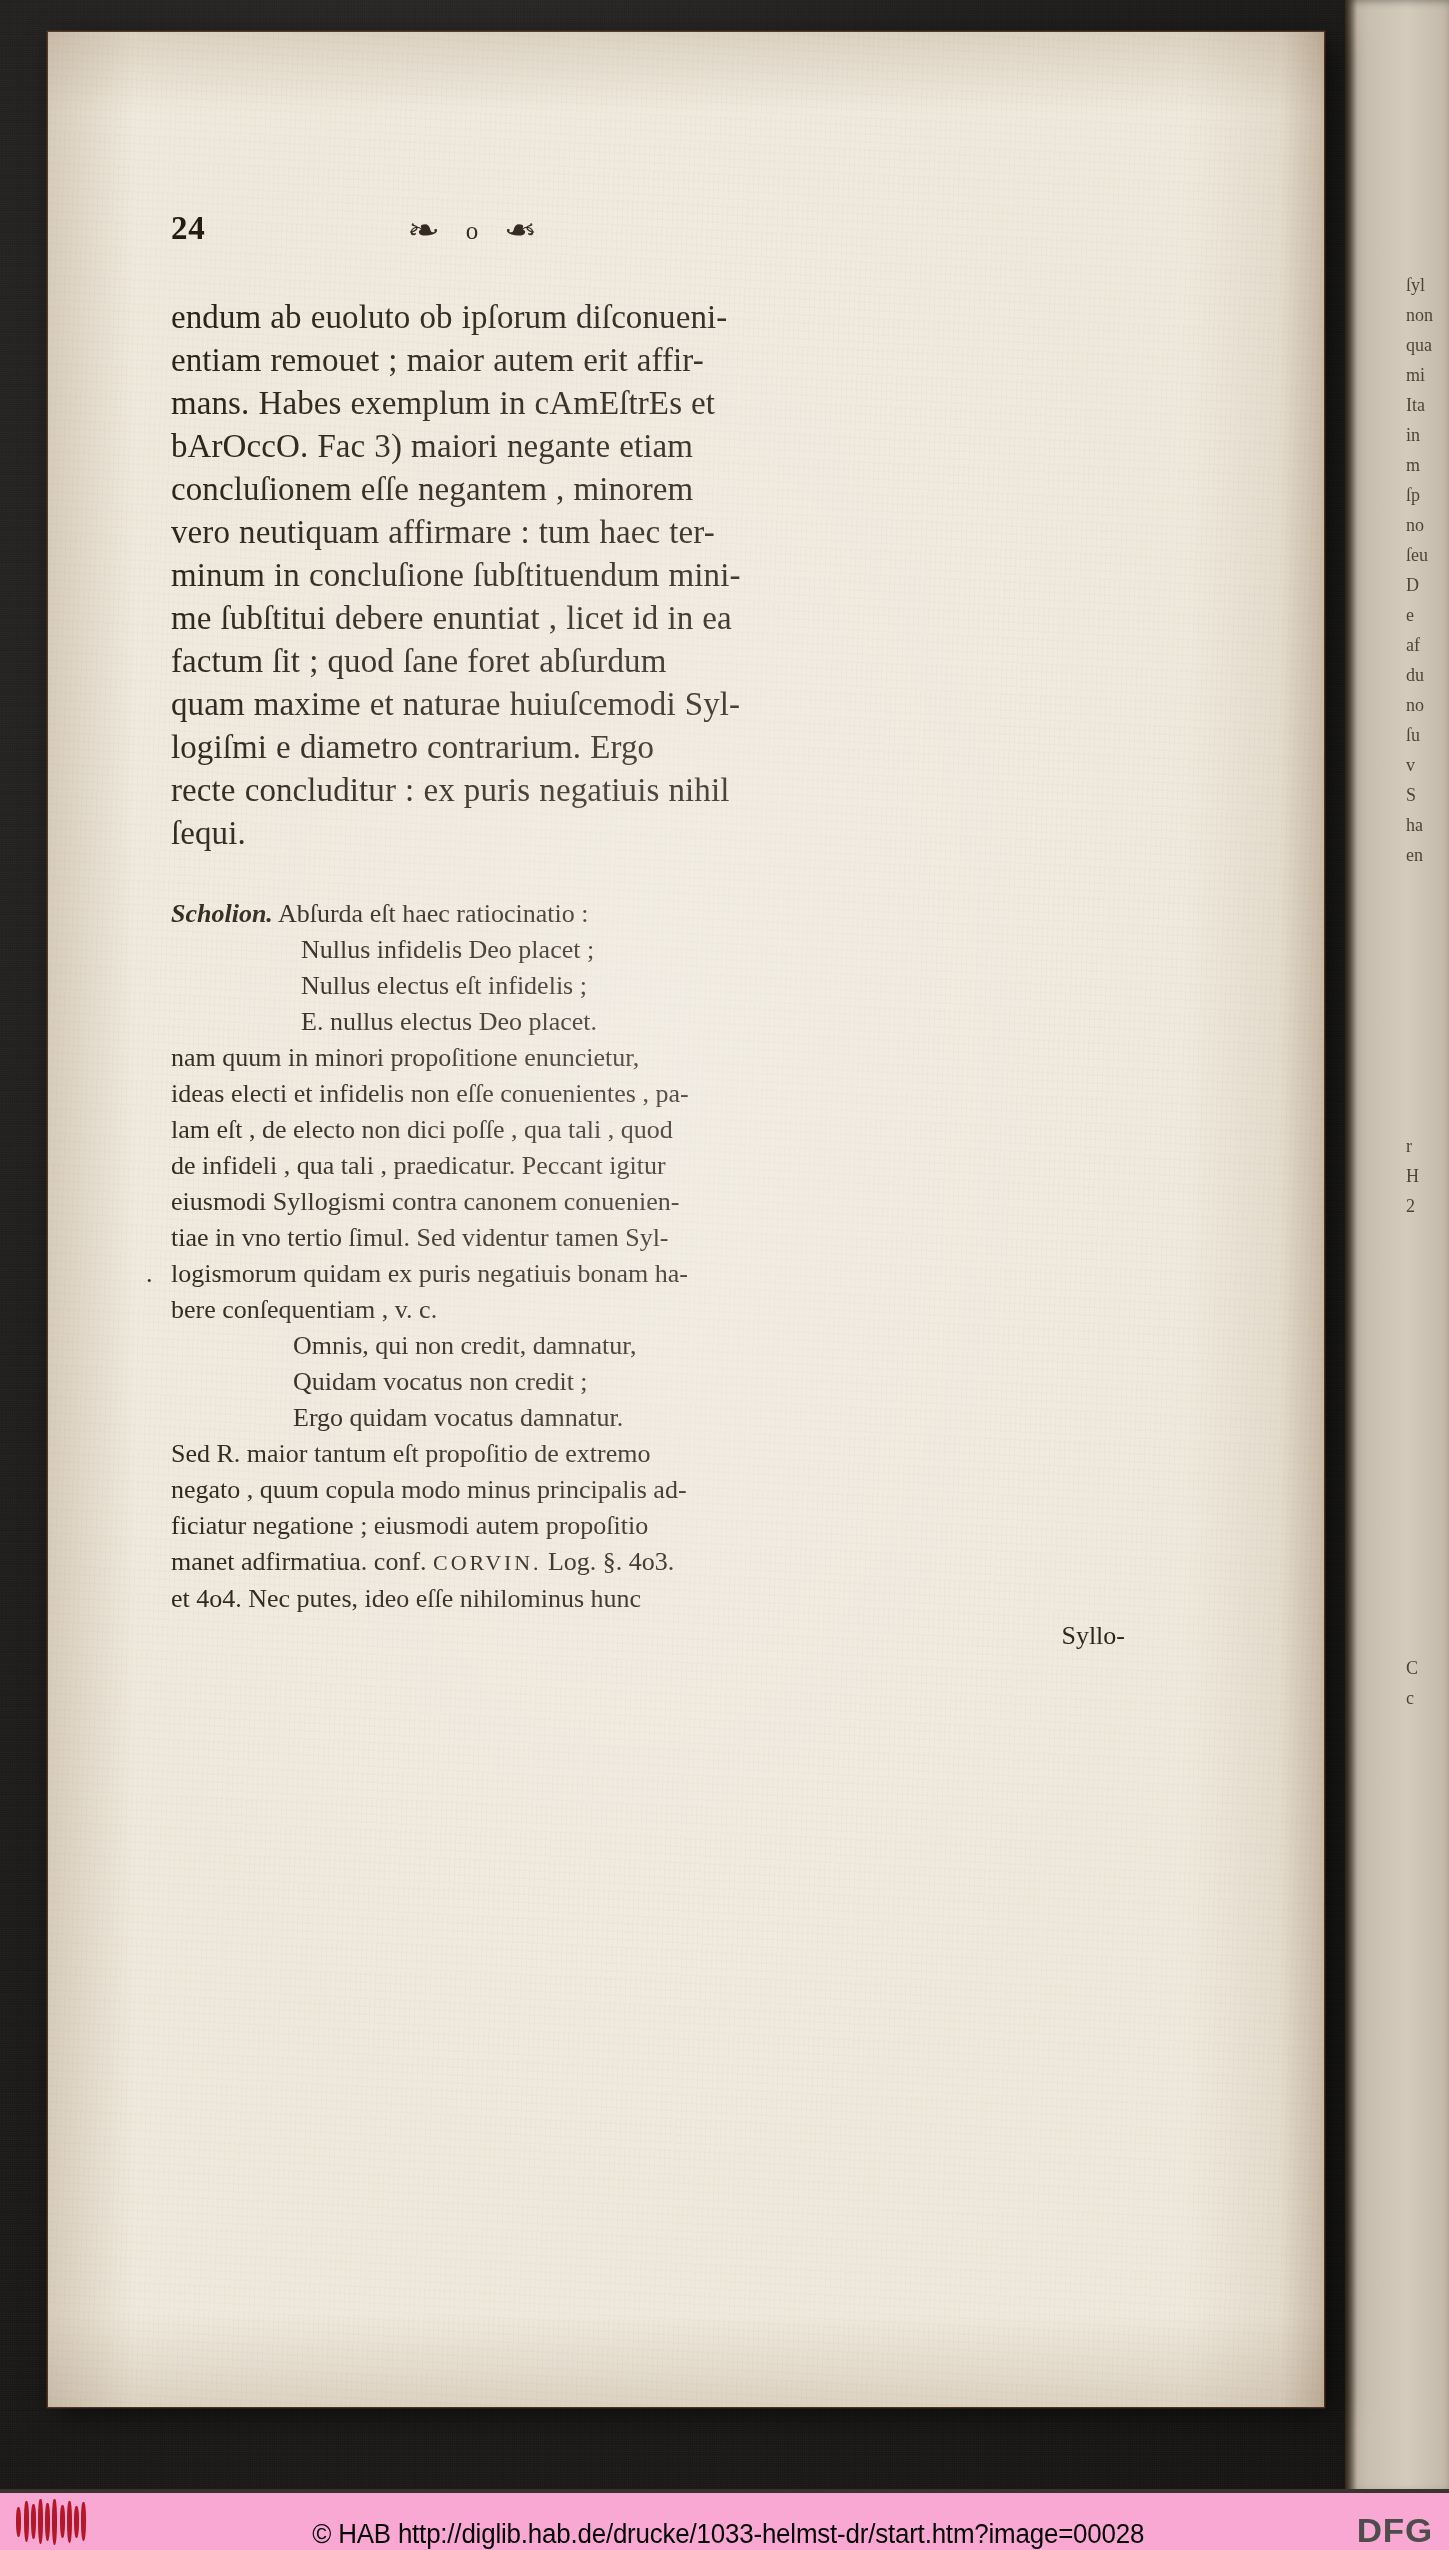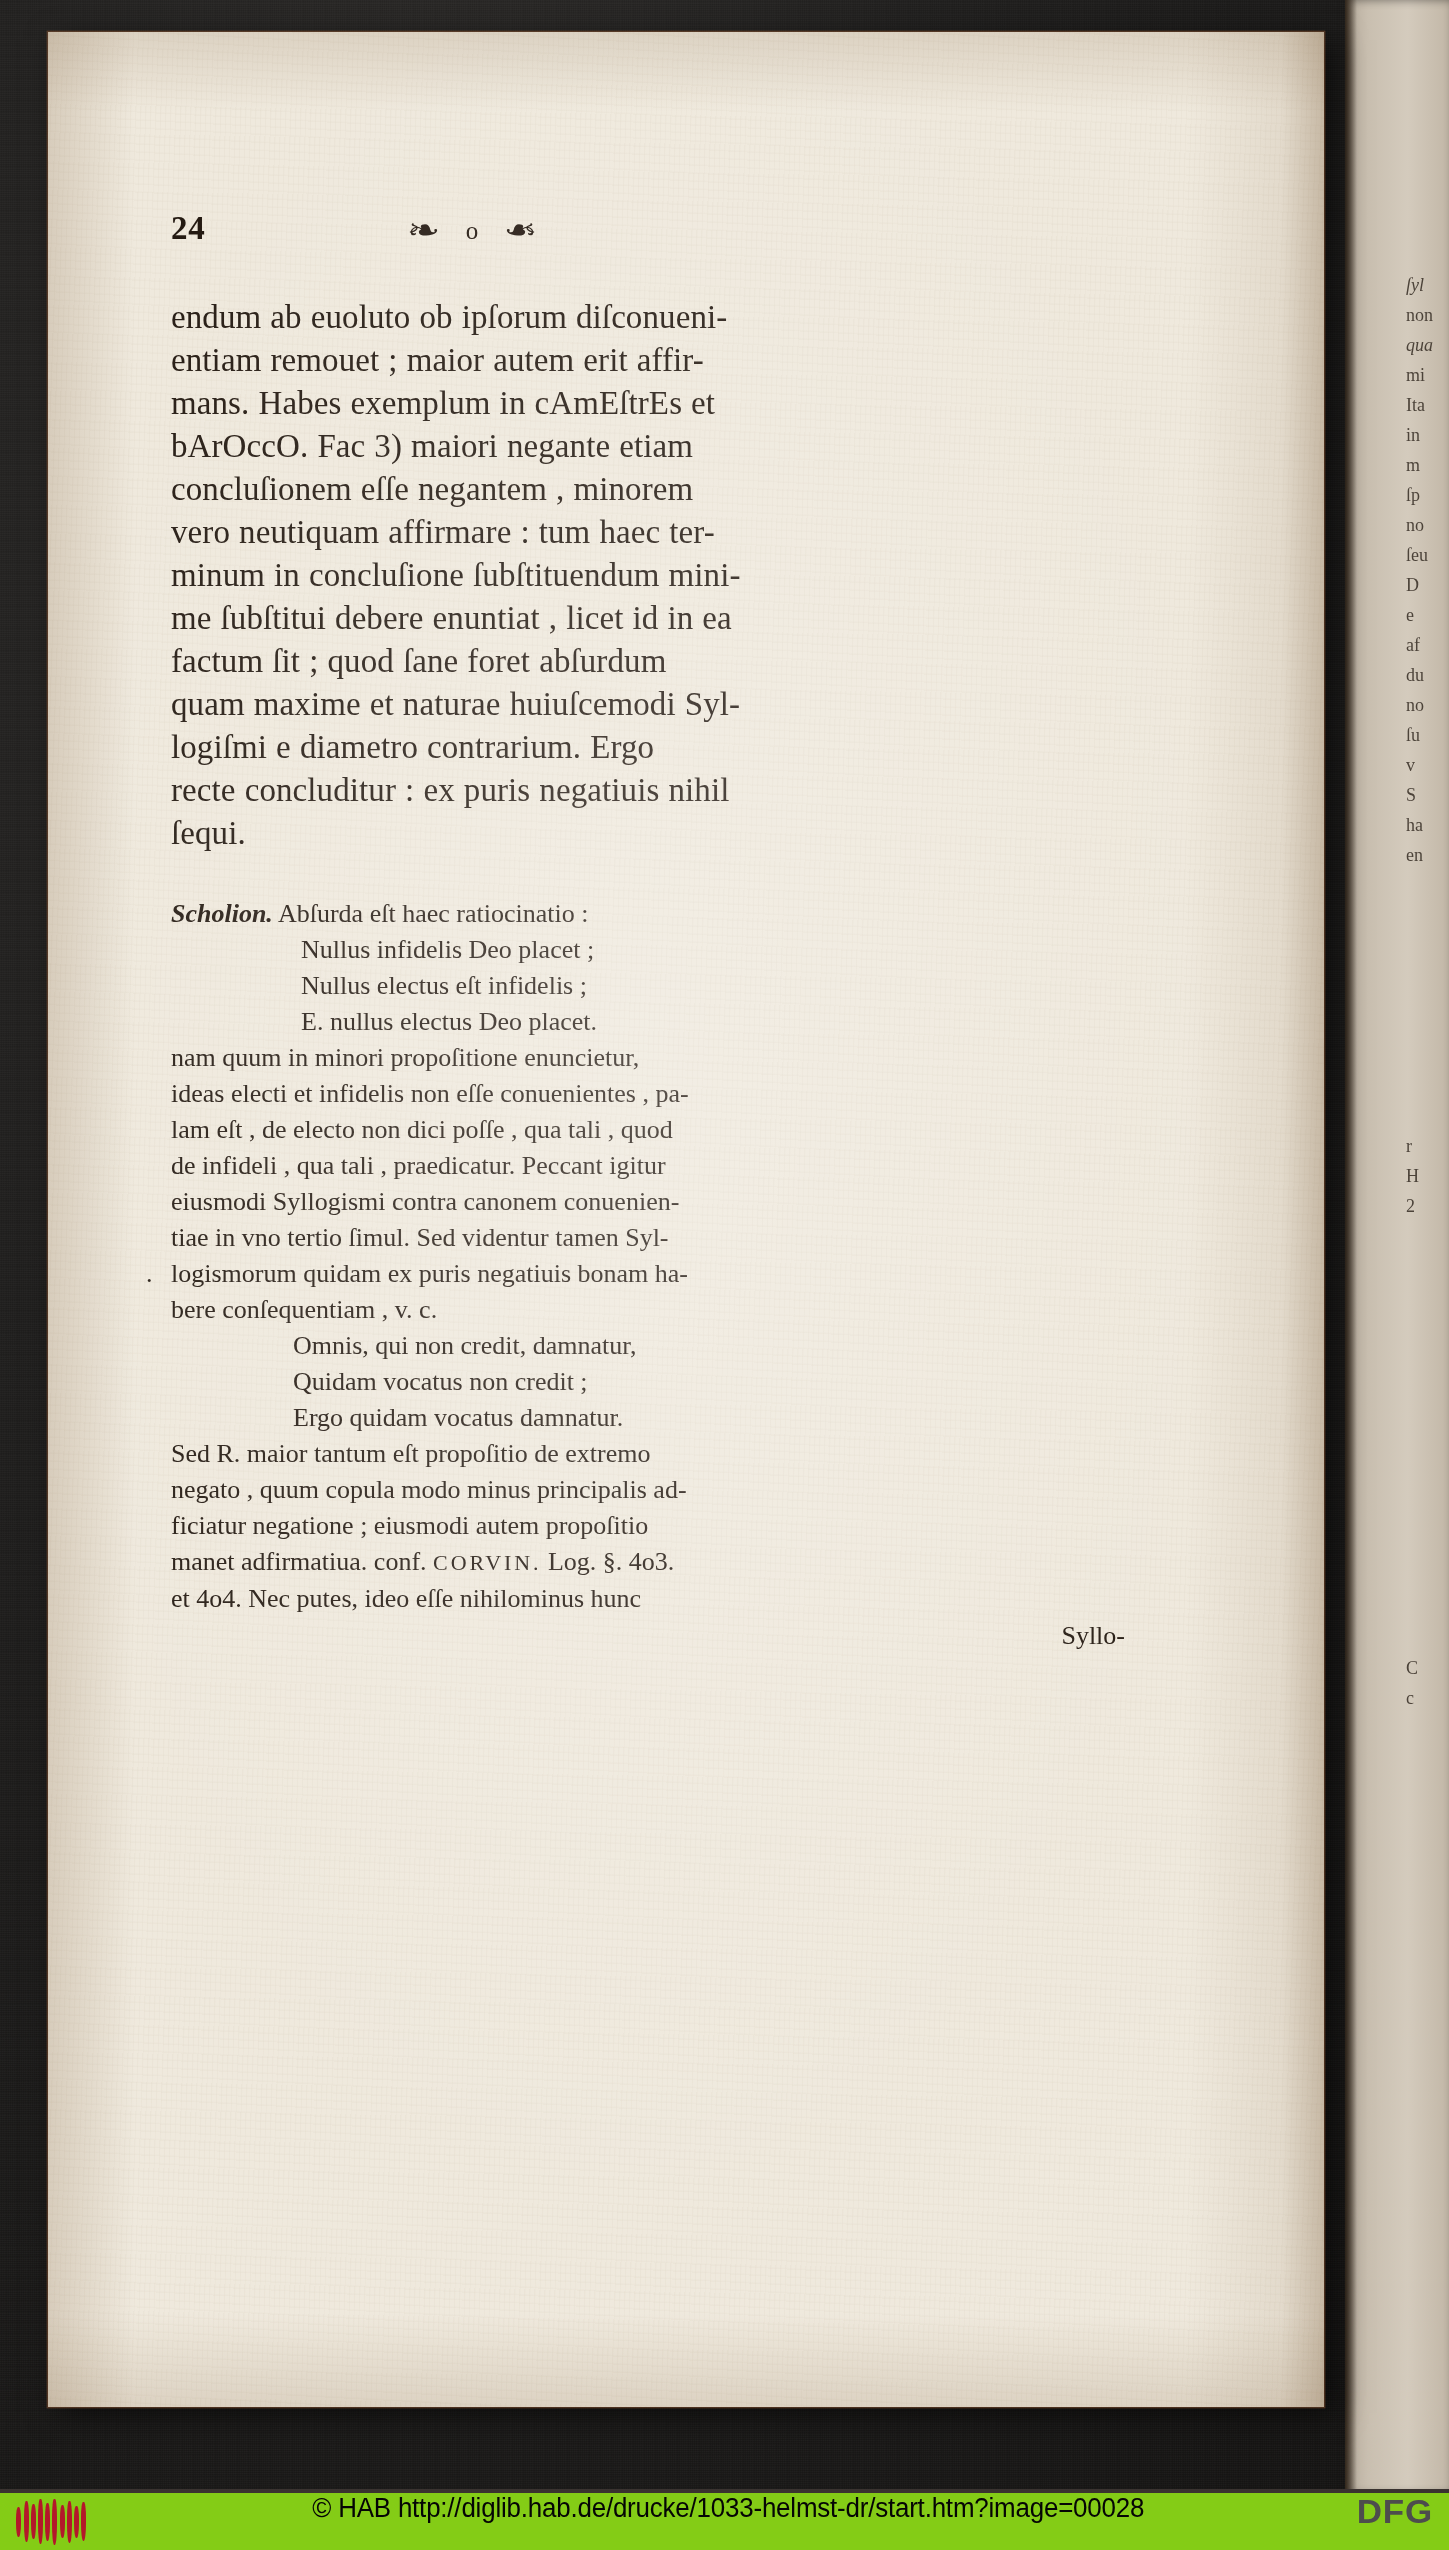--- a/index.html
+++ b/index.html
@@ -57,21 +57,21 @@
     color: #3a3128;
     font-size: 18px;
     line-height: 30px;
     white-space: nowrap;
     overflow: hidden;
     opacity: .88;
   }
   .facing-col.block-a { top: 270px; }
   .facing-col.block-b { top: 1131px; }
   .facing-col.block-c { top: 1653px; }
-  .facing-col .it { font-style: italic; }
+  .facing-col .it { }
 
   
   .leaf {
     position: absolute;
     left: 48px; top: 32px;
     width: 1276px;
     height: 2375px;
     background: #efe9dd;
     box-shadow:
       0 0 0 1.4px rgba(150,90,50,.45),
@@ -185,24 +185,24 @@
     line-height: 36px;
   }
   .rel { position: relative; }
 
   
   .footer {
     position: absolute;
     left: 0; bottom: 0;
     width: 1450px;
     height: 57px;
-    background: #84cc16;
+    background: #f9a8d4;
     border-top: 4.3px solid #3a3330;
     display: flex;
-    align-items: flex-start;
+    align-items: flex-end;
     margin-top: 28px;
   }
   .hab-logo {
     width: 91px;
     height: 57px;
     margin-left: 5.8px;
     flex: 0 0 auto;
     display: flex;
     align-items: center;
     justify-content: center;

